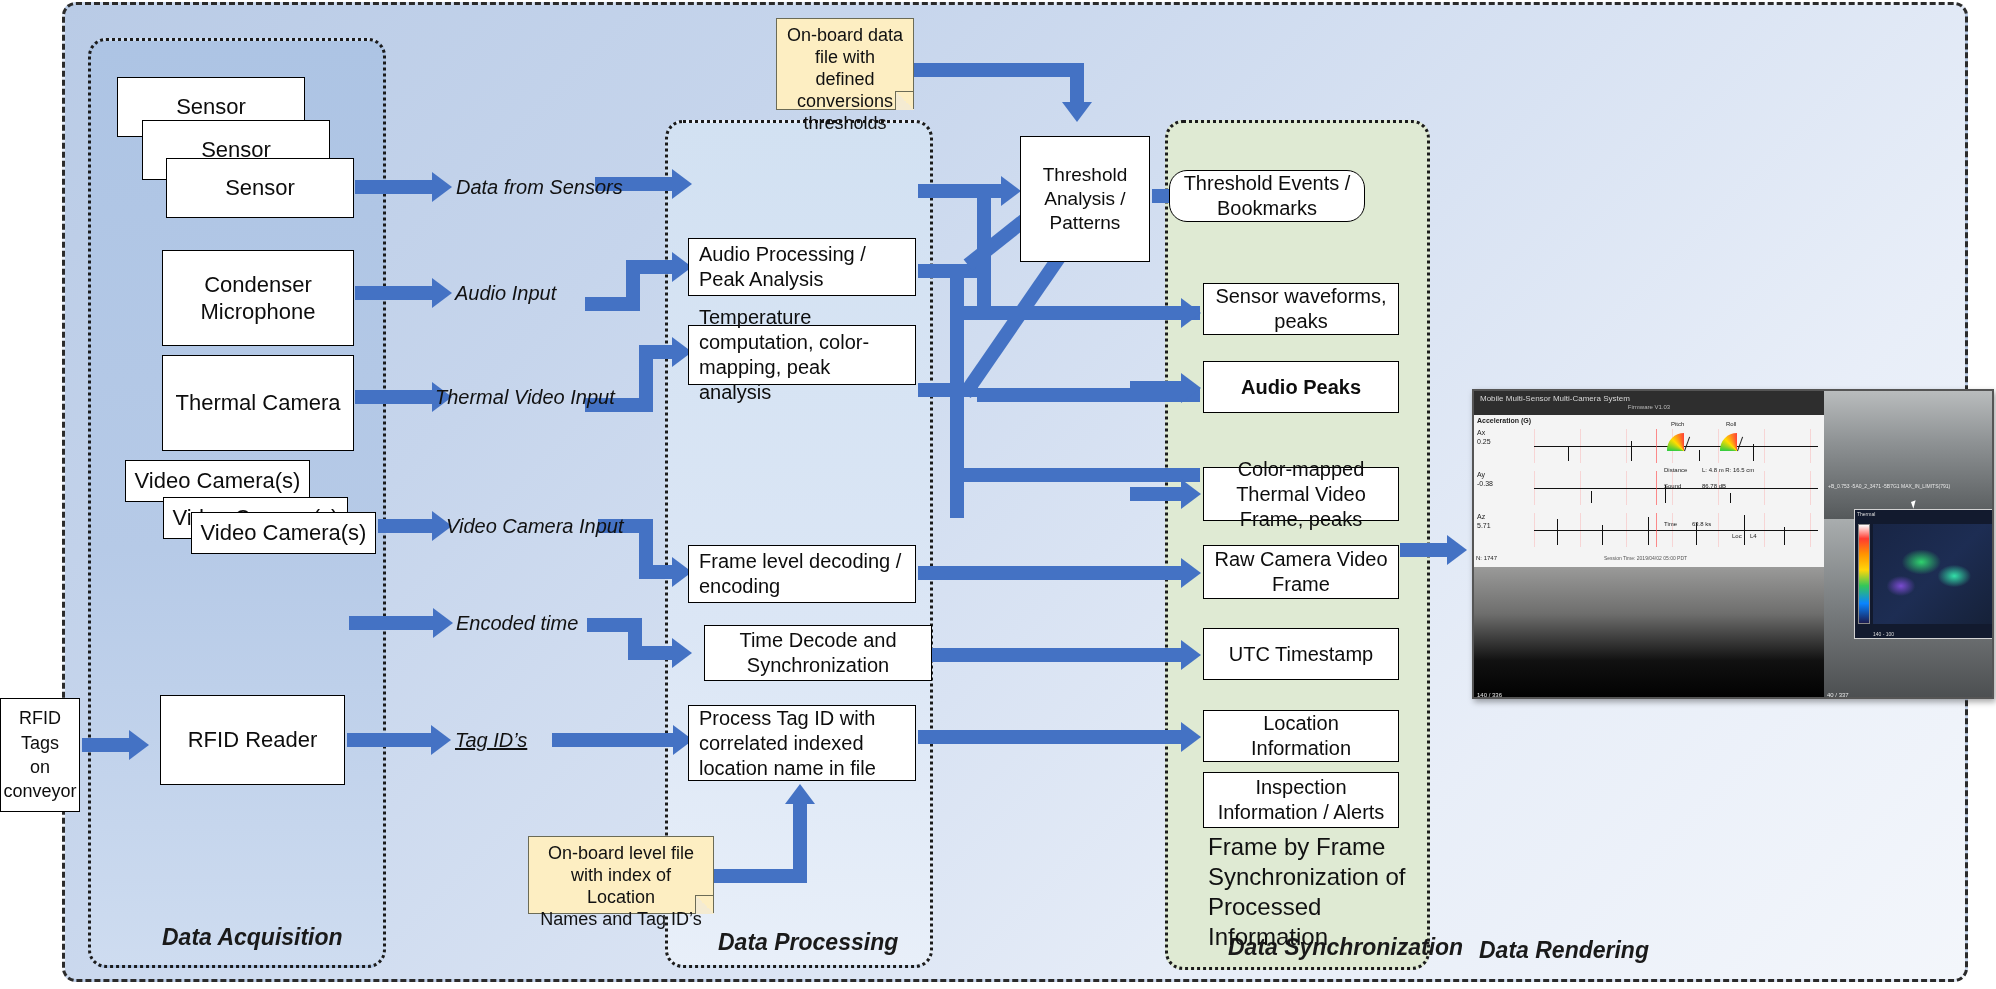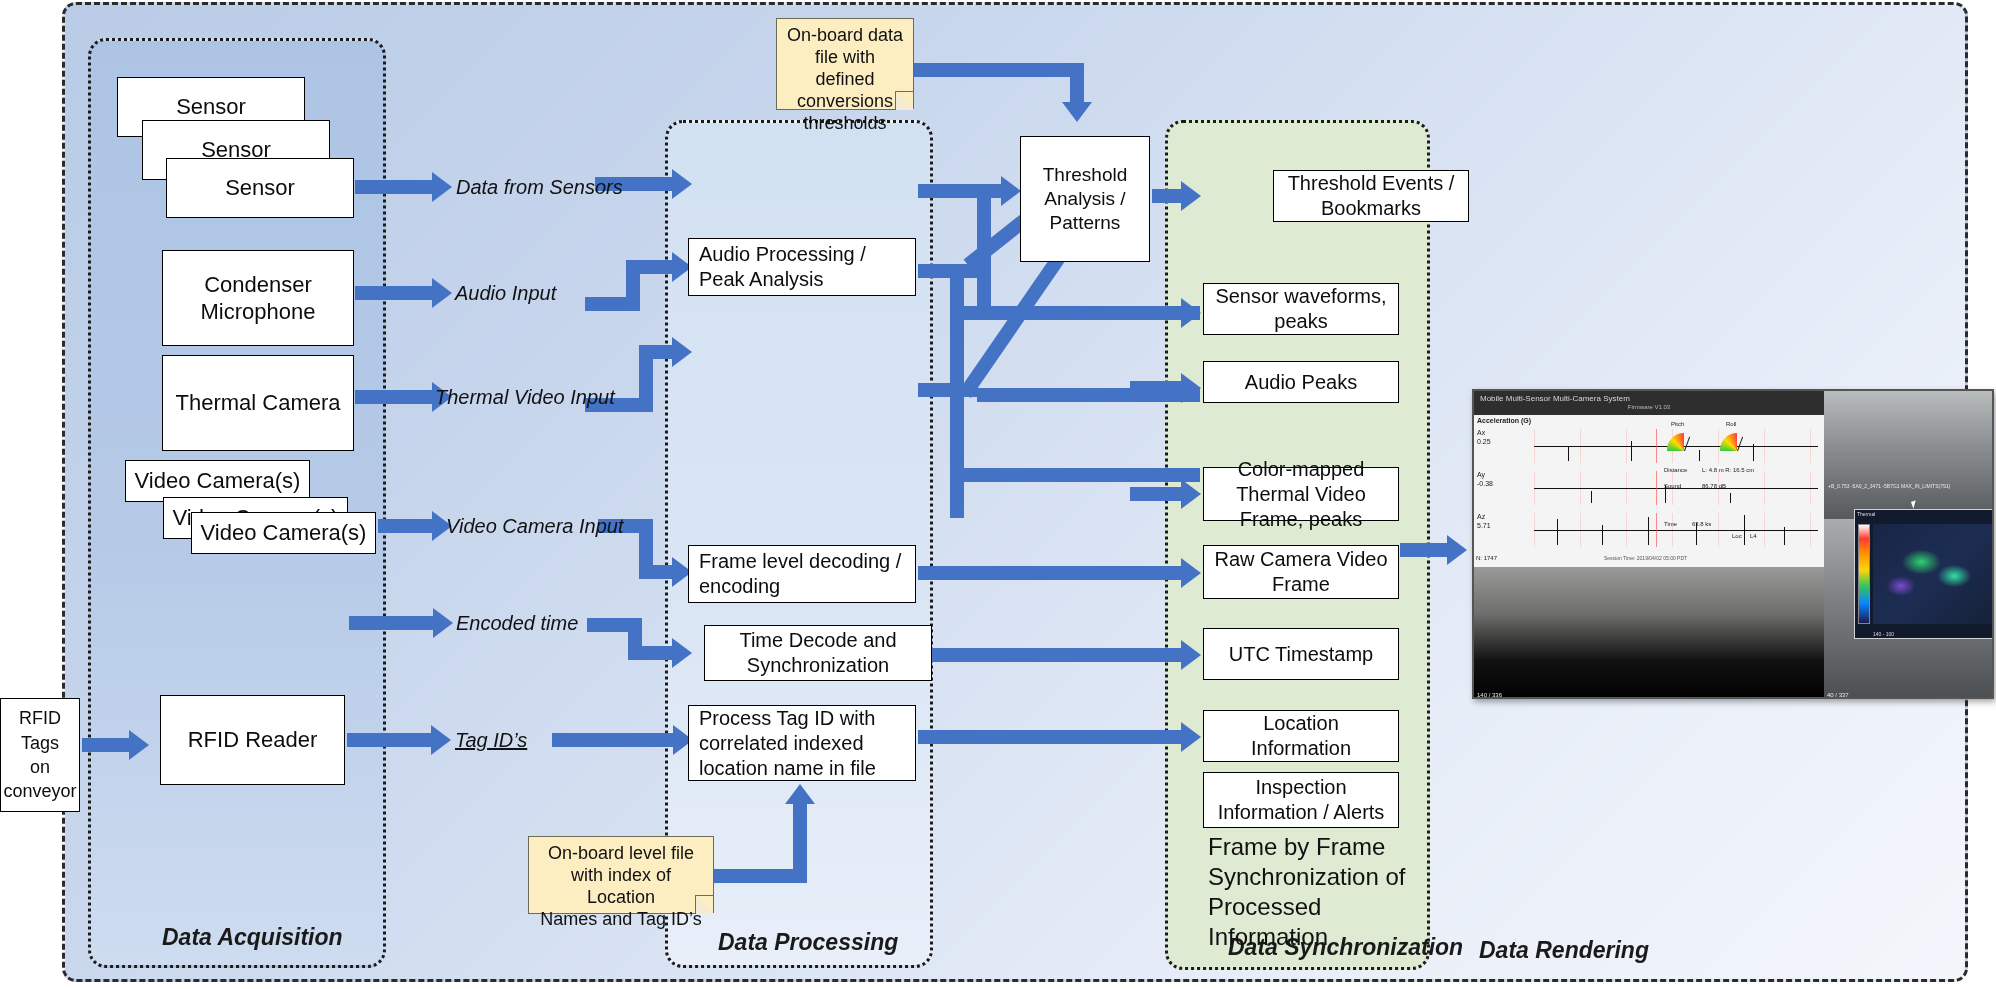--- a/index.html
+++ b/index.html
@@ -308,20 +308,21 @@
 
   <div class="arrow-h" style="left:347px; top:733px; width:85px;"></div>
   <div class="flow-label" style="left:455px; top:729px;text-decoration:underline;">Tag ID’s</div>
 
   <div class="panel panel-proc"></div>
   <div class="panel-title" style="left:718px; top:929px;">Data Processing</div>
 
 
   <div class="node left-align" style="left:688px; top:238px; width:228px; height:58px;">Audio Processing / Peak Analysis</div>
 
+  <div class="node left-align" style="left:688px; top:325px; width:228px; height:60px;">Temperature computation, color-mapping, peak analysis</div>
 
   <div class="node left-align" style="left:688px; top:545px; width:228px; height:58px;">Frame level decoding / encoding</div>
 
   <div class="node" style="left:688px; top:625px; width:228px; height:56px;margin-left:16px;">Time Decode and Synchronization</div>
 
   <div class="node left-align" style="left:688px; top:705px; width:228px; height:76px;">Process Tag ID with correlated indexed location name in file</div>
 
   <div class="arrow-h" style="left:595px; top:177px; width:78px;"></div>
 
   <div class="bar-h" style="left:585px; top:297px; width:55px;"></div>
@@ -373,23 +374,23 @@
   <div class="bar-v" style="left:977px; top:184px; height:136px;"></div>
   <div class="bar-v" style="left:950px; top:265px; height:215px;"></div>
   <div class="bar-h" style="left:950px; top:306px; width:250px;"></div>
   <div class="bar-h" style="left:977px; top:388px; width:223px;"></div>
   <div class="bar-v" style="left:950px; top:388px; height:130px;"></div>
   <div class="bar-h" style="left:950px; top:468px; width:250px;"></div>
 
   <div class="panel panel-sync"></div>
   <div class="panel-title" style="left:1188px; top:934px;margin-left:40px;">Data Synchronization</div>
 
-  <div class="node" style="left:1273px; top:170px; width:196px; height:52px;">Threshold Events / Bookmarks</div>
+  <div class="node" style="left:1169px; top:170px; width:196px; height:52px;border-radius:18px;">Threshold Events / Bookmarks</div>
   <div class="node" style="left:1203px; top:283px; width:196px; height:52px;">Sensor waveforms, peaks</div>
-  <div class="node" style="left:1203px; top:361px; width:196px; height:42px;">Audio Peaks</div>
+  <div class="node" style="left:1203px; top:361px; width:196px; height:52px;font-weight:bold;">Audio Peaks</div>
   <div class="node" style="left:1203px; top:467px; width:196px; height:54px;">Color-mapped Thermal Video Frame, peaks</div>
   <div class="node" style="left:1203px; top:545px; width:196px; height:54px;">Raw Camera Video Frame</div>
   <div class="node" style="left:1203px; top:628px; width:196px; height:52px;">UTC Timestamp</div>
   <div class="node" style="left:1203px; top:710px; width:196px; height:52px;">Location Information</div>
   <div class="node" style="left:1203px; top:772px; width:196px; height:56px;">Inspection Information / Alerts</div>
 
   <div style="position:absolute; left:1208px; top:832px; width:200px; font-size:24px; color:#111; line-height:1.25;">
     <div>Frame by Frame</div>
     <div>Synchronization of</div>
     <div>Processed Information</div>

